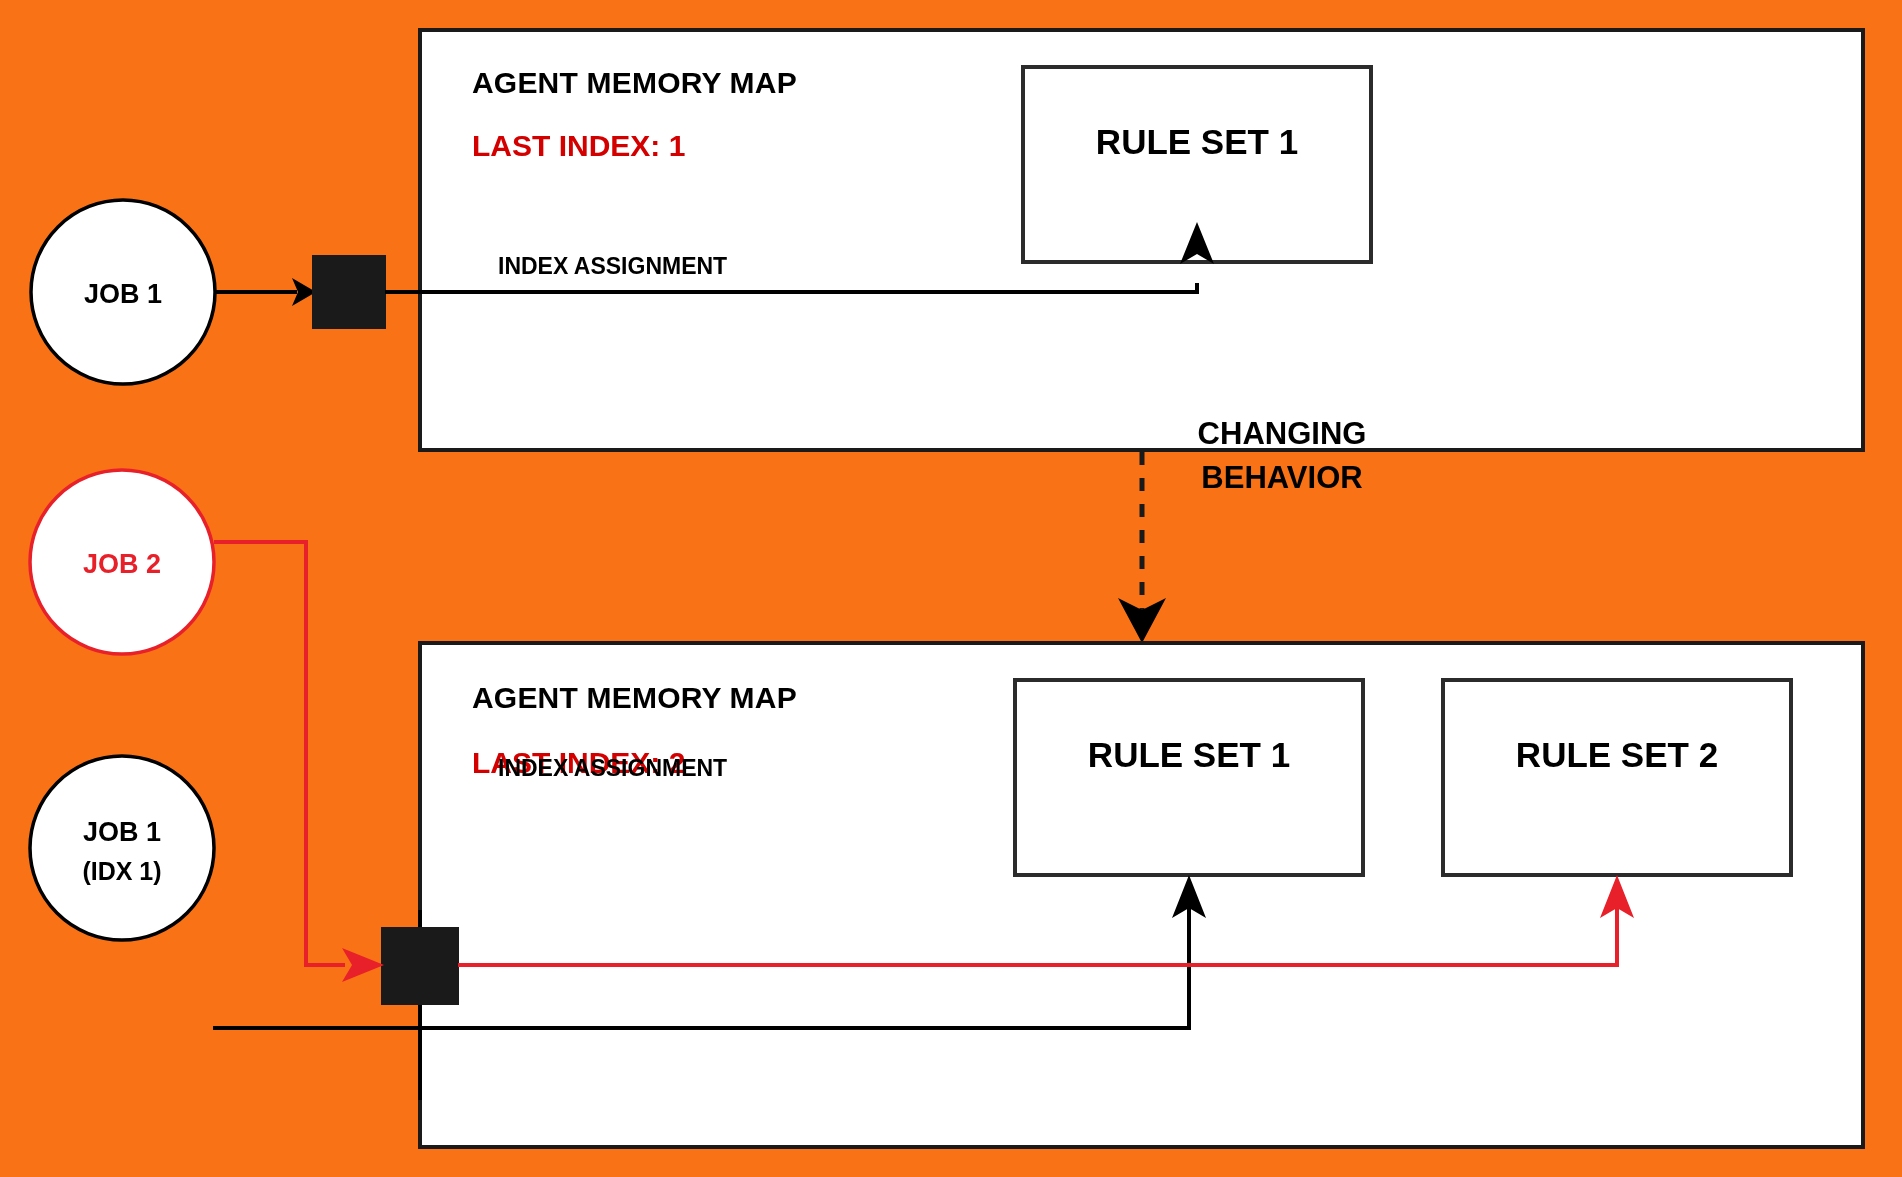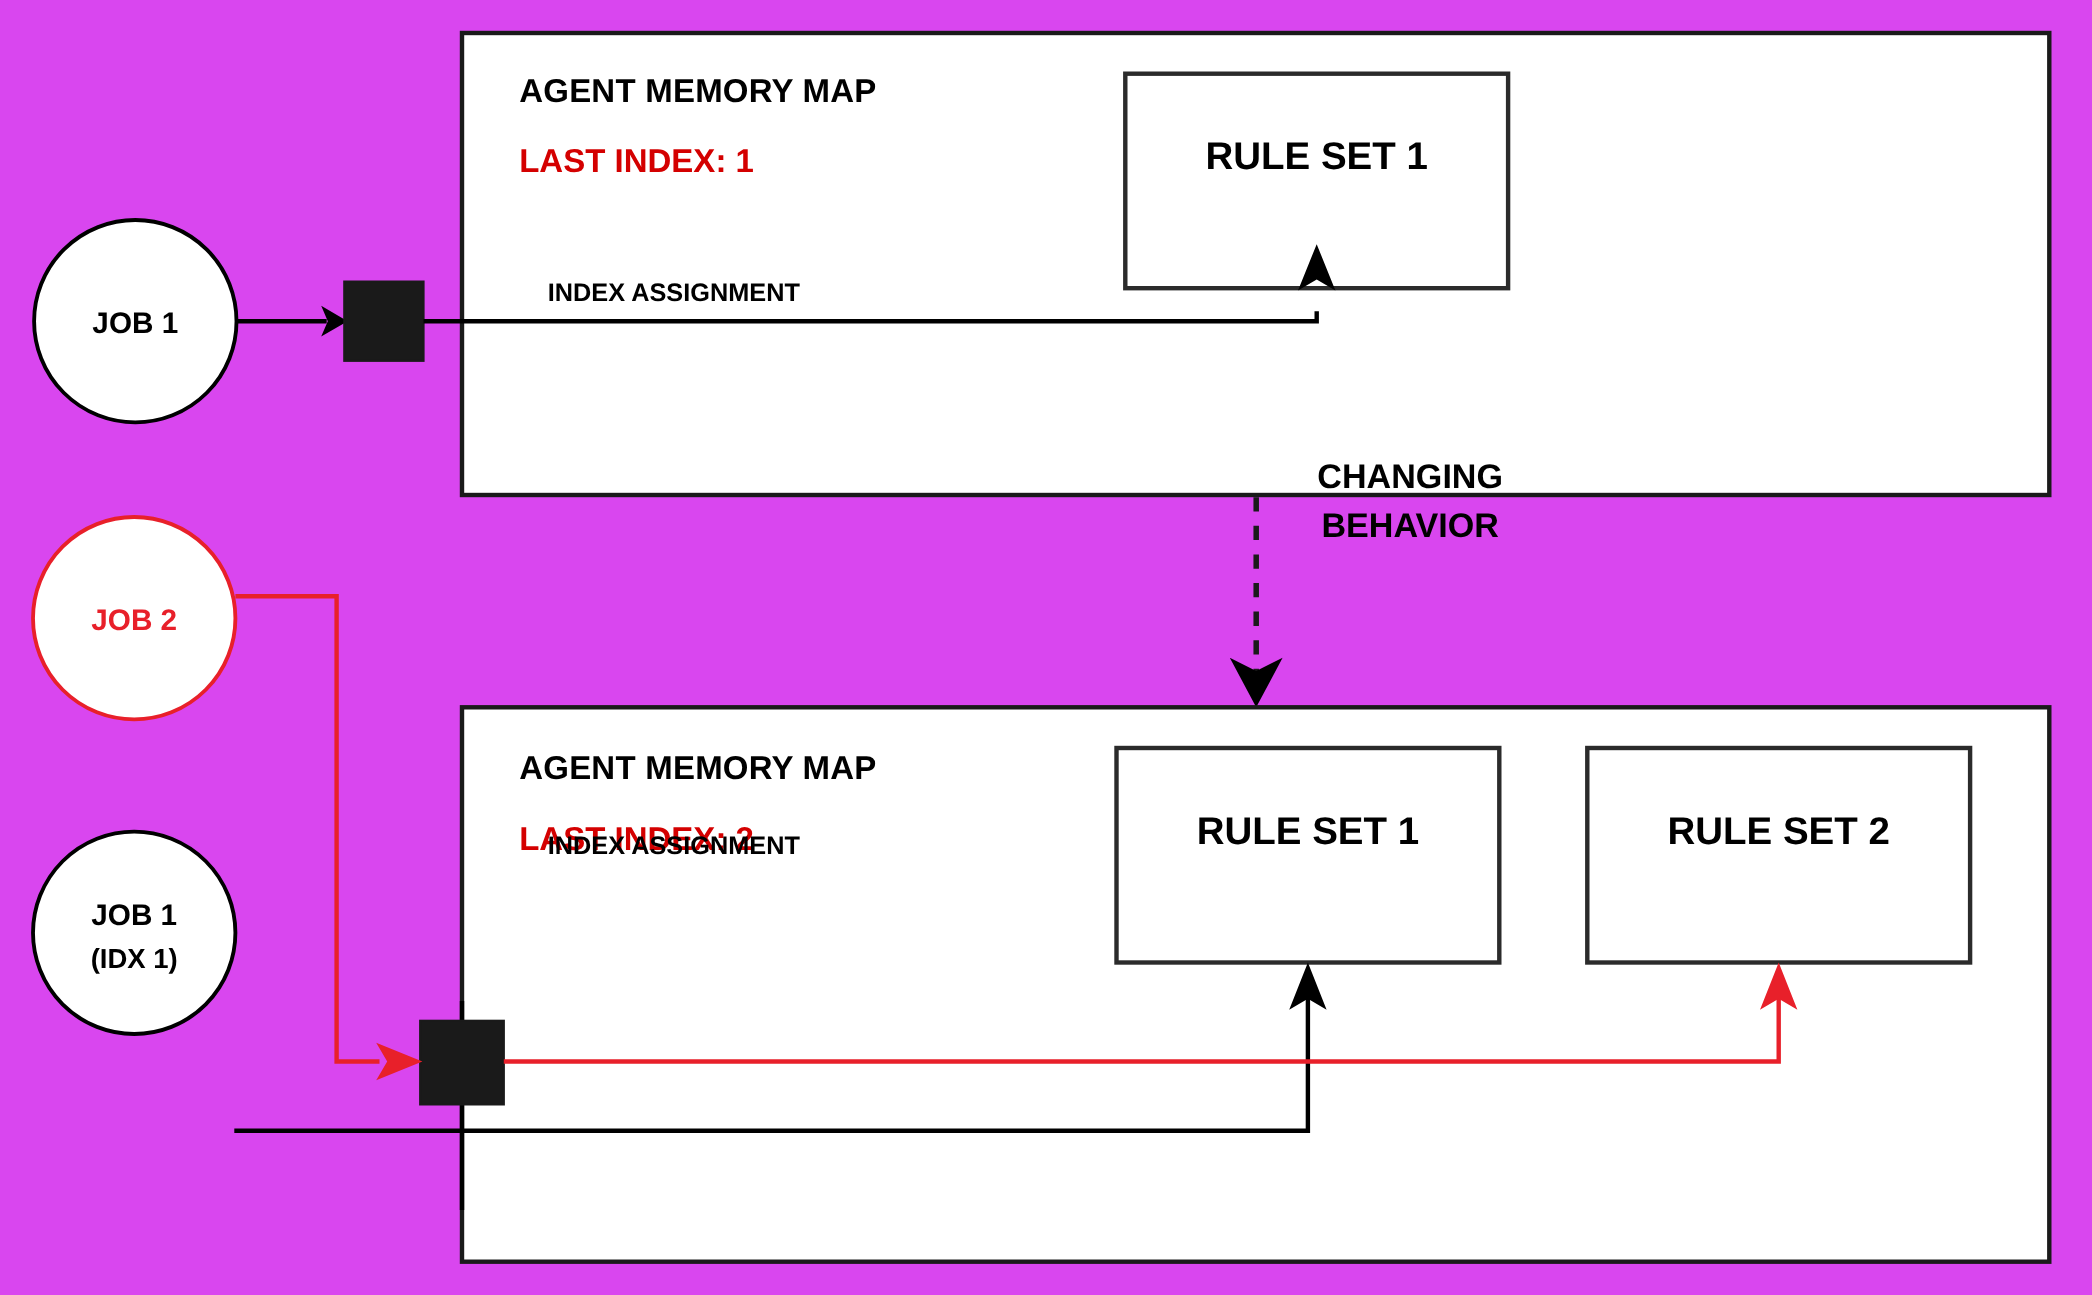--- a/index.html
+++ b/index.html
@@ -10,21 +10,21 @@
   body {
     width: 1902px;
     height: 1177px;
     font-family: "Liberation Sans", sans-serif;
     overflow: hidden;
   }
   #stage {
     position: relative;
     width: 1902px;
     height: 1177px;
-    background: #d946ef;
+    background: #f97316;
   }
   svg.diagram {
     position: absolute;
     top: 0;
     left: 0;
     width: 1902px;
     height: 1177px;
   }
   text {
     font-family: "Liberation Sans", sans-serif;

